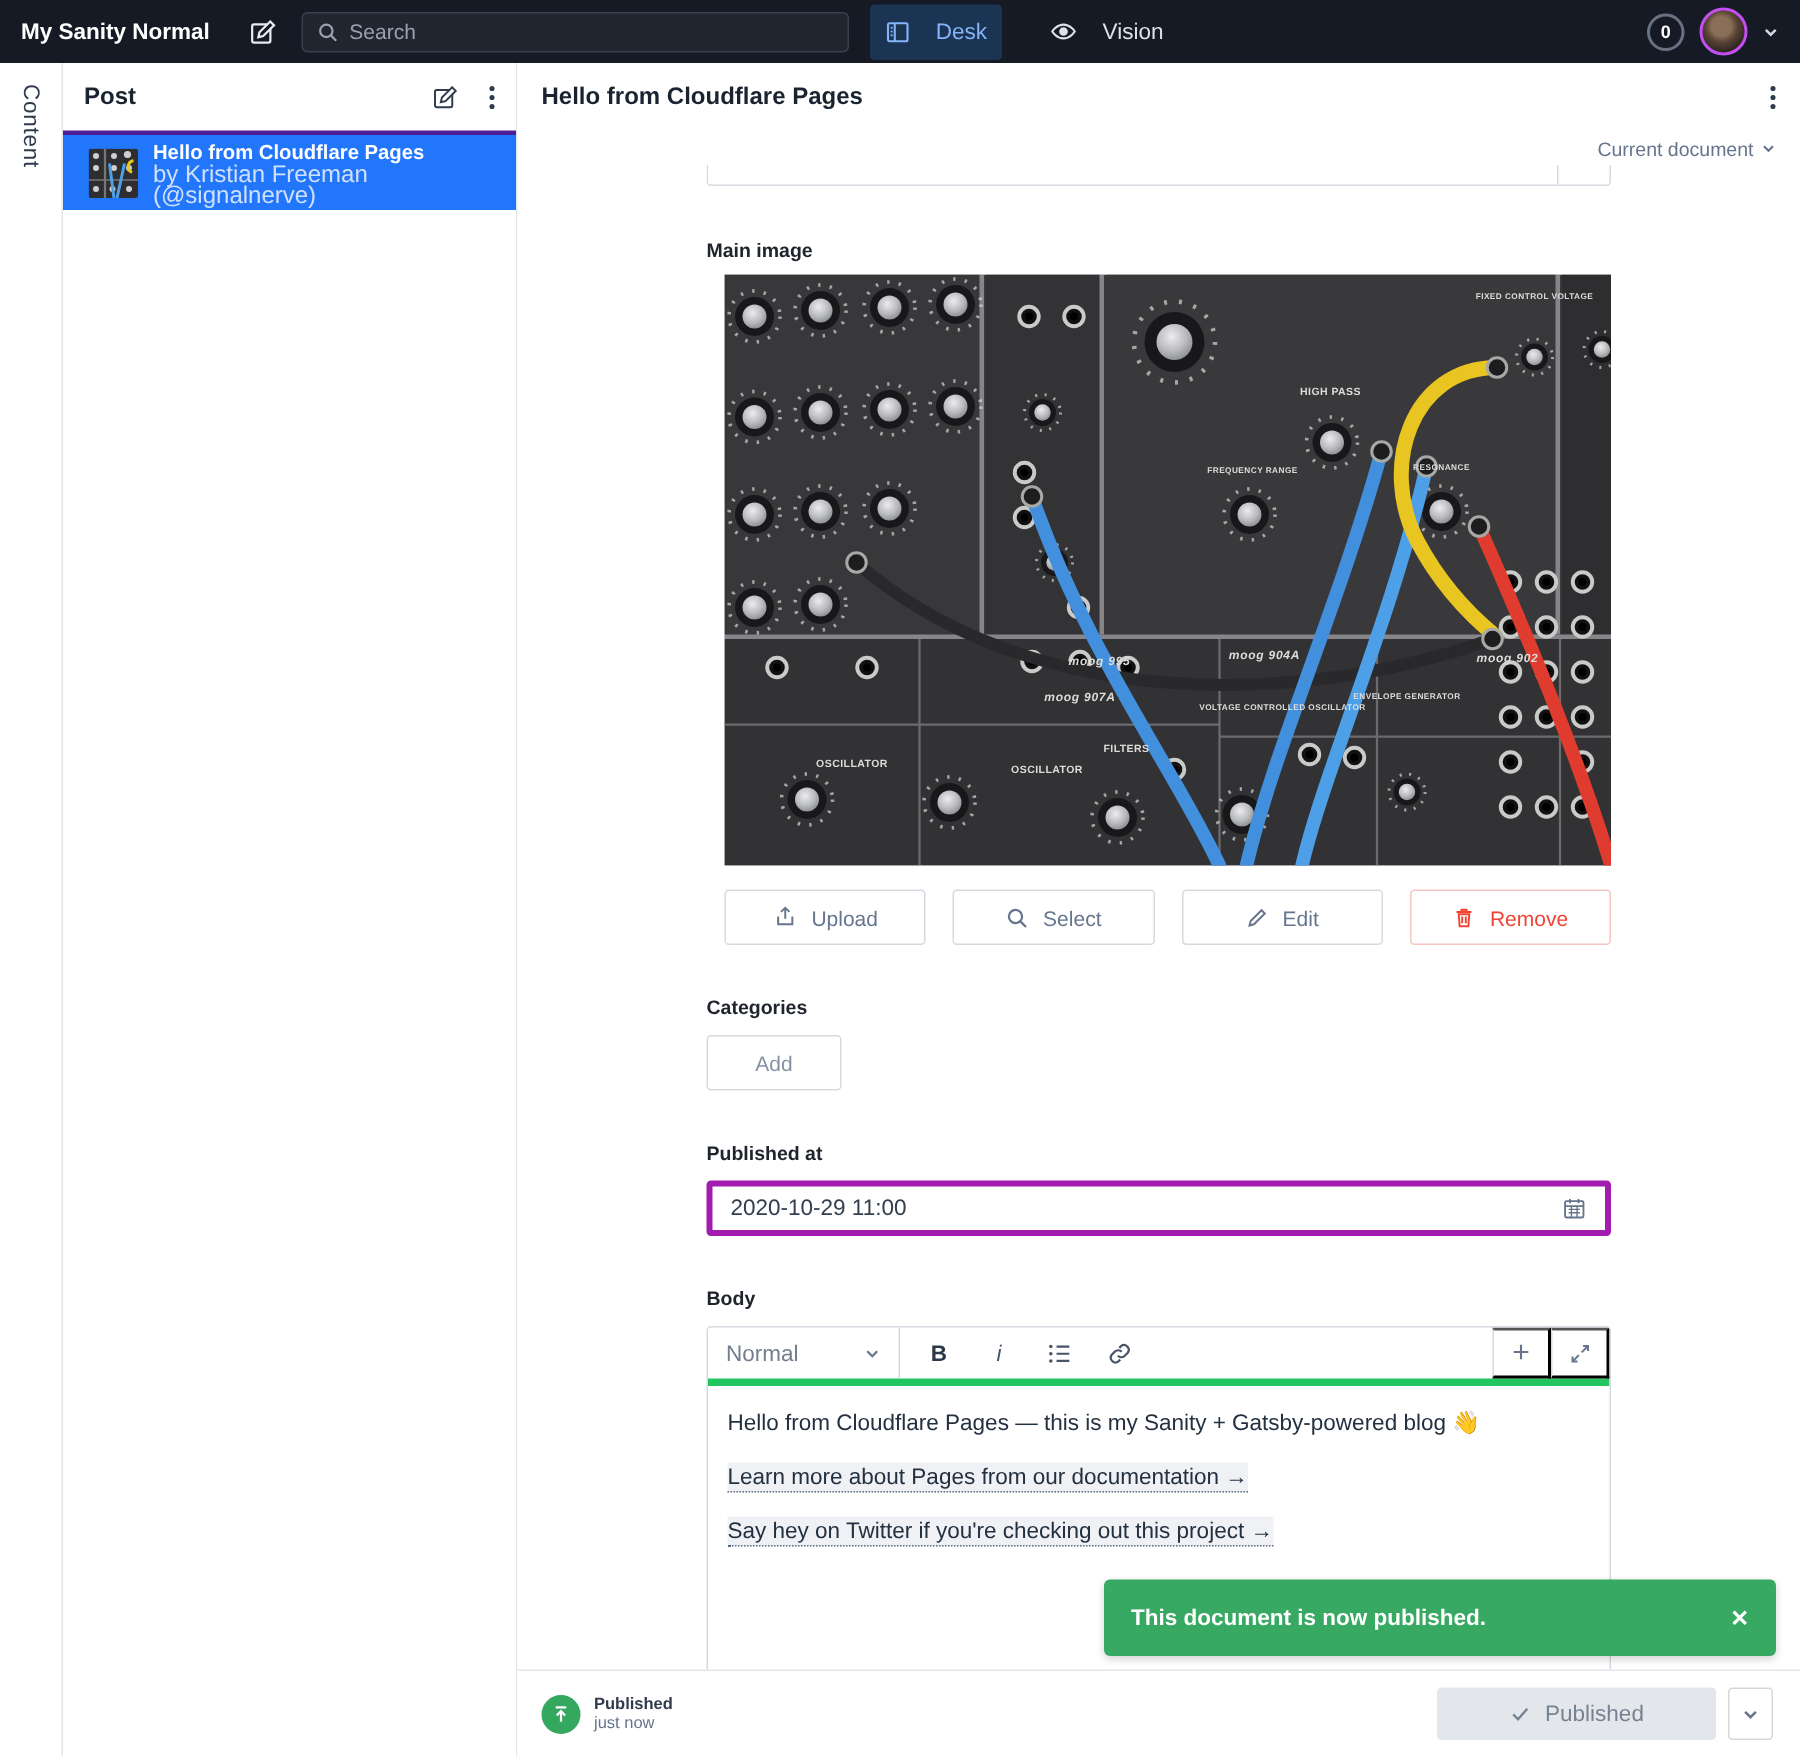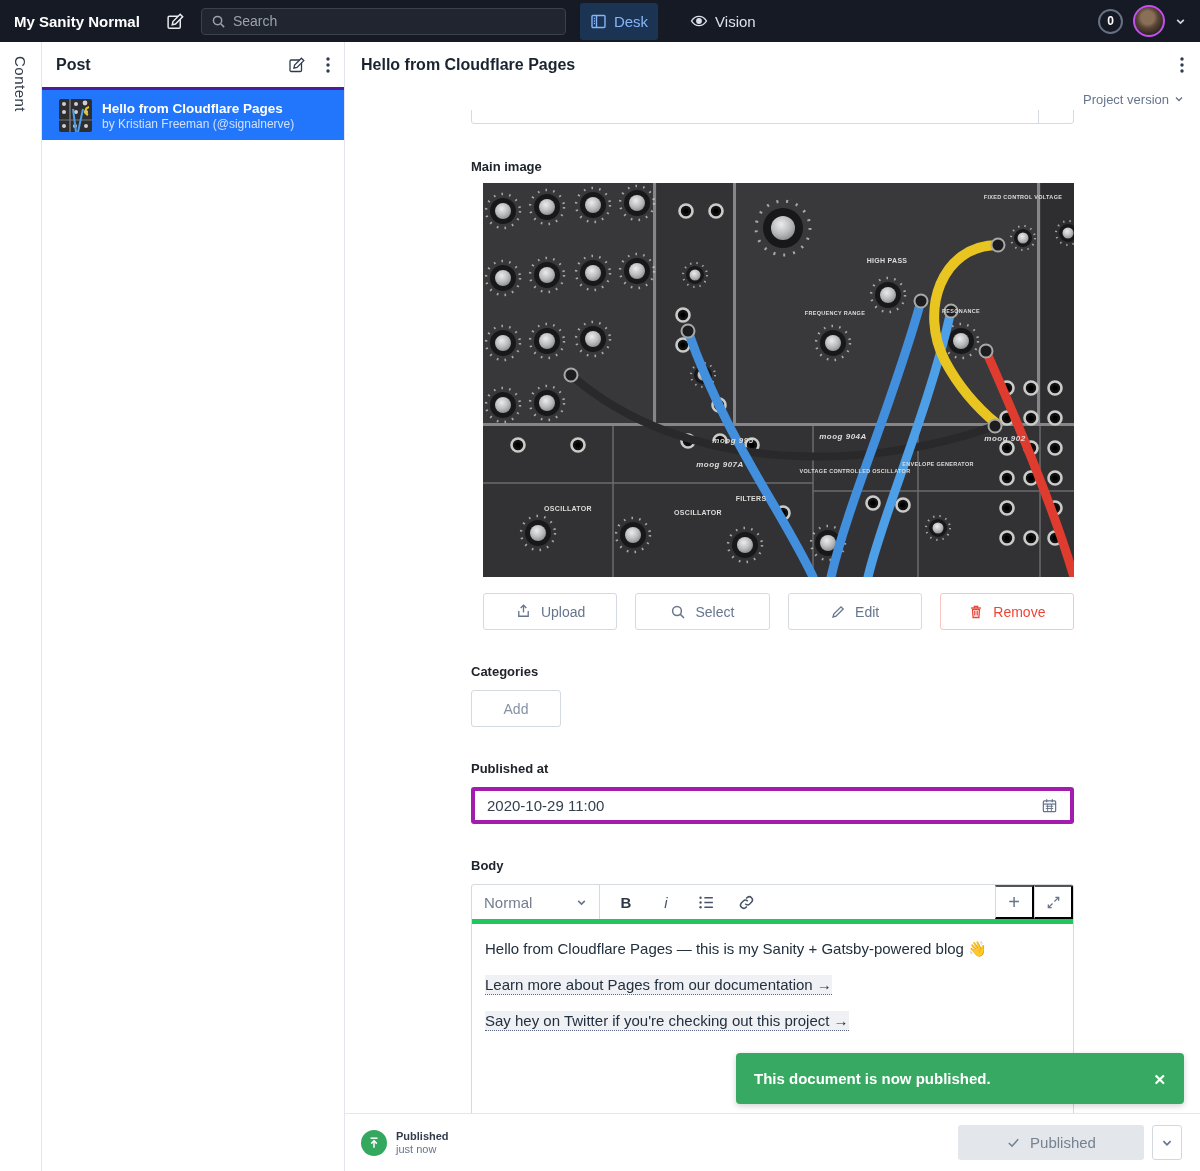--- a/index.html
+++ b/index.html
@@ -6,21 +6,21 @@
   html,body { width:1200px; height:1171px; overflow:hidden; }
   body { font-family:"Liberation Sans", sans-serif; background:#fff; color:#1a2430; }
 
   
   .navbar { height:42px; background:#151a24; display:flex; align-items:center; padding:0 14px; color:#e8ebf0; }
   .proj-title { font-size:15px; font-weight:700; color:#fff; white-space:nowrap; }
   .nav-compose { margin-left:26px; background:none; border:none; color:#cfd6e1; cursor:pointer; display:flex; }
   .nav-search { margin-left:16px; width:365px; height:27px; background:#20252f; border:1px solid #3a414d; border-radius:4px; display:flex; align-items:center; padding:0 9px; gap:7px; }
   .nav-search input { background:transparent; border:none; outline:none; color:#dfe3ea; font-size:14px; width:100%; font-family:"Liberation Sans",sans-serif; }
   .nav-search input::placeholder { color:#99a1b0; }
-  .nav-tab { display:flex; align-items:center; gap:7px; background:none; border:none; cursor:pointer; font-size:15px; color:#dde1e8; padding:10px 10px; border-radius:3px; }
+  .nav-tab { display:flex; align-items:center; gap:17px; background:none; border:none; cursor:pointer; font-size:15px; color:#dde1e8; padding:10px 10px; border-radius:3px; }
   .nav-tab.active { background:#1c3least; background:#1b3454; color:#85b5f8; margin-left:14px; }
   .nav-tab.vision { margin-left:22px;align-items:flex-end; }
   .nav-right { margin-left:auto; display:flex; align-items:center; gap:10px; }
   .presence-badge { width:25px; height:25px; border-radius:50%; border:2px solid #677183; color:#fff; font-size:12px; font-weight:700; display:flex; align-items:center; justify-content:center; background:transparent; }
   .avatar { width:32px; height:32px; border-radius:50%; border:2px solid #c44ff0; background:radial-gradient(circle at 45% 38%, #8a6f58 0 28%, #5a4435 45%, #26211e 78%); cursor:pointer; }
   .avatar-chevron { color:#cfd6e1; display:flex; }
 
   
   .main { display:flex; height:1129px; }
   .content-rail { width:42px; border-right:1px solid #e2e5ea; display:flex; justify-content:center; padding-top:14px; background:#fff; }
@@ -28,21 +28,21 @@
 
   .list-pane { width:303px; border-right:1px solid #e2e5ea; background:#fff; display:flex; flex-direction:column; }
   .pane-header { height:48px; border-bottom:3px solid #4c1d95; display:flex; align-items:center; padding:0 14px; }
   .pane-header h2 { font-size:16px; font-weight:700; color:#1a2430; }
   .pane-header .icons { margin-left:auto; display:flex; align-items:center; gap:20px; color:#2f3b4d; }
   .icon-btn { background:none; border:none; cursor:pointer; color:inherit; display:flex; align-items:center; }
 
   .doc-item { height:50px; background:#2276fc; display:flex; align-items:center; gap:10px; padding:0 10px 0 17px; cursor:pointer; }
   .doc-item .thumb { width:33px; height:33px; border-radius:2px; overflow:hidden; flex:none; }
   .doc-item .t-title { font-size:13.5px; font-weight:600; color:#fff; line-height:17px; }
-  .doc-item .t-sub { font-size:12px; color:#cfe0fd; line-height:14px; }
+  .doc-item .t-sub { font-size:16px; color:#cfe0fd; line-height:14px; }
 
   
   .doc-pane { flex:1; display:flex; flex-direction:column; position:relative; background:#fff; }
   .doc-header { height:46px; display:flex; align-items:center; padding:0 16px; }
   .doc-header h1 { font-size:16px; font-weight:600; color:#1a2430; }
   .doc-header .icon-btn { margin-left:auto; color:#303b4c; }
   .version-row { height:22px; display:flex; justify-content:flex-end; align-items:center; gap:5px; padding-right:16px; color:#66758d; font-size:13px; }
 
   .form-scroll { flex:1; overflow:hidden; }
   .form-col { width:603px; margin:0 auto; }
@@ -217,21 +217,21 @@
         <span>
           <svg width="4" height="16" viewBox="0 0 4 16" fill="currentColor">
               <circle cx="2" cy="2" r="1.7"></circle>
               <circle cx="2" cy="8" r="1.7"></circle>
               <circle cx="2" cy="14" r="1.7"></circle>
             </svg>
         </span>
       </button>
     </div>
     <div class="version-row">
-      <span>Project version</span>
+      <span>Current document</span>
       <span>
         <svg width="10" height="10" viewBox="0 0 10 10" fill="none" stroke="currentColor" stroke-width="1.4">
             <path d="M2 3.5l3 3 3-3"></path>
           </svg>
       </span>
     </div>
 
     <div class="form-scroll">
       <div class="form-col">
         <div class="cut-input">

